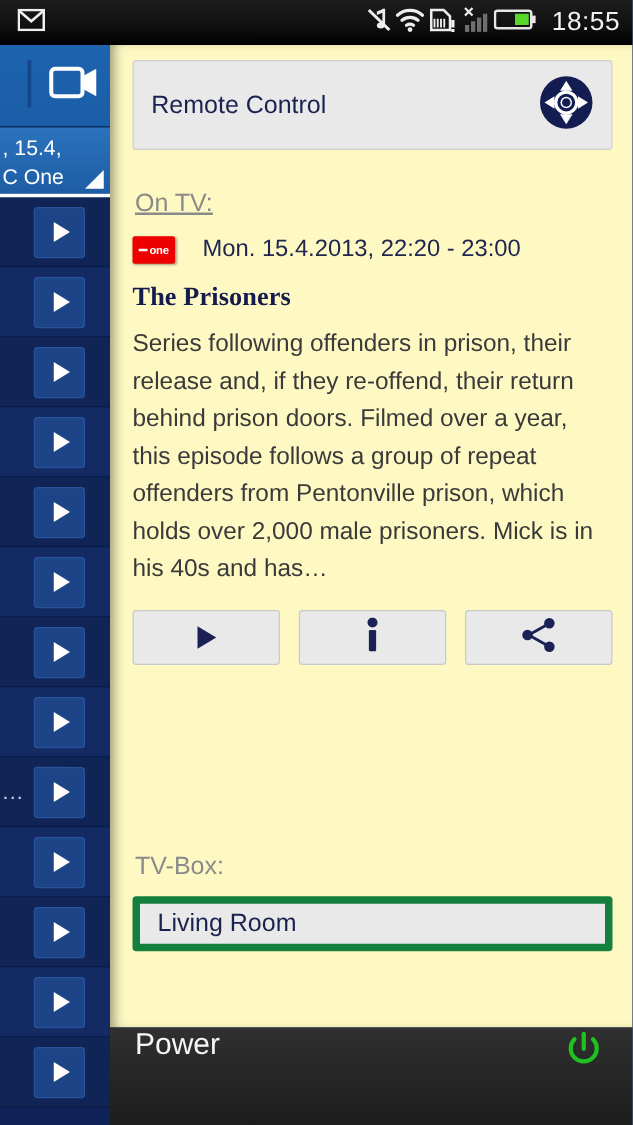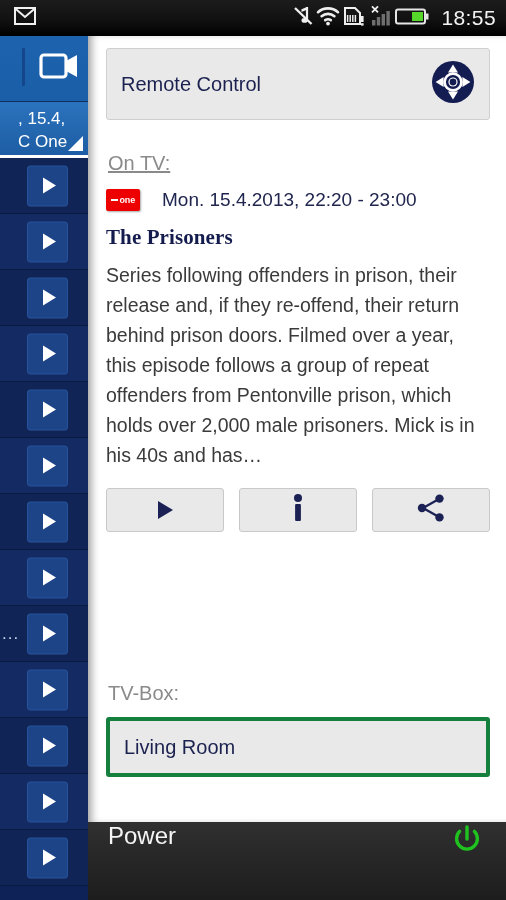--- a/index.html
+++ b/index.html
@@ -41,21 +41,21 @@
     position: absolute; left: 22px; top: 12px; width: 3px; height: 38px;
     background: #14468c; border-radius: 1px;
   }
   .sb-sel-card {
     height: 56px; background: linear-gradient(to bottom,#2b73bd 0%, #1d5da4 100%);
     border-bottom: 3px solid #ffffff;
     position: relative; padding: 5px 6px 0 0; overflow: hidden;
   }
   .sb-sel-card .l1, .sb-sel-card .l2 {
     color: #ffffff; font-size: 17px; white-space: nowrap; line-height: 23px;
-    padding-left: 18px;
+    padding-left: 2px;
   }
   .sb-sel-card .corner {
     position: absolute; right: 5px; bottom: 4px;
     width: 0; height: 0; border-left: 15px solid transparent; border-bottom: 15px solid #ffffff;
   }
   .sb-row {
     height: 56px; border-bottom: 1px solid #0a1a44;
     background: #132a63; position: relative;
   }
   .sb-row:nth-child(odd) { background: #102456; }
@@ -72,21 +72,21 @@
   .sb-play .tri {
     width: 0; height: 0;
     border-left: 13px solid #ffffff;
     border-top: 8px solid transparent; border-bottom: 8px solid transparent;
     margin-left: 3px;
   }
 
   
   .main {
     position: absolute; left: 88px; top: 36px; width: 418px; height: 786px;
-    background: #ffffff;
+    background: #fef9c3;
     box-shadow: inset 7px 0 9px -4px rgba(0,0,0,.40);
     padding: 12px 16px 0 18px;
     overflow: hidden;
   }
   .card {
     background: #e9e9e9; border: 1px solid #cfcfcf; border-radius: 3px;
     height: 72px; display: flex; align-items: center; padding: 0 14px;
   }
   .card .title { color: #1b2250; font-size: 20px; flex: 1; }
   .section-label { color: #8a8a8a; font-size: 20px; margin: 32px 0 0 2px; text-decoration: underline; }
@@ -113,21 +113,21 @@
   .abtn {
     flex: 1; height: 44px; background: #e9e9e9; border: 1px solid #c9c9c9;
     border-radius: 3px; display: flex; align-items: center; justify-content: center;
   }
   .abtn .tri {
     width: 0; height: 0; border-left: 15px solid #1b2155;
     border-top: 9px solid transparent; border-bottom: 9px solid transparent;
   }
   .tvbox-label { color: #8a8a8a; font-size: 20px; margin: 0 0 0 2px; }
   .tvbox-field {
-    margin-top: 12px; height: 60px; background: #e9e9e9; border: 4px solid #15803d;
+    margin-top: 12px; height: 44px; background: #e9e9e9; border: 6px solid #15803d;
     border-radius: 3px; display: flex; align-items: center; padding: 0 14px;
     color: #1b2250; font-size: 20px;
   }
   .spacer-flex { height: 150px; }
 
   
   .powerbar {
     position: absolute; left: 88px; top: 822px; width: 418px; height: 78px;
     background: linear-gradient(to bottom, #303030 0%, #272727 45%, #1d1d1d 100%);
     display: flex; align-items: flex-start; padding: 0 22px 0 20px;

